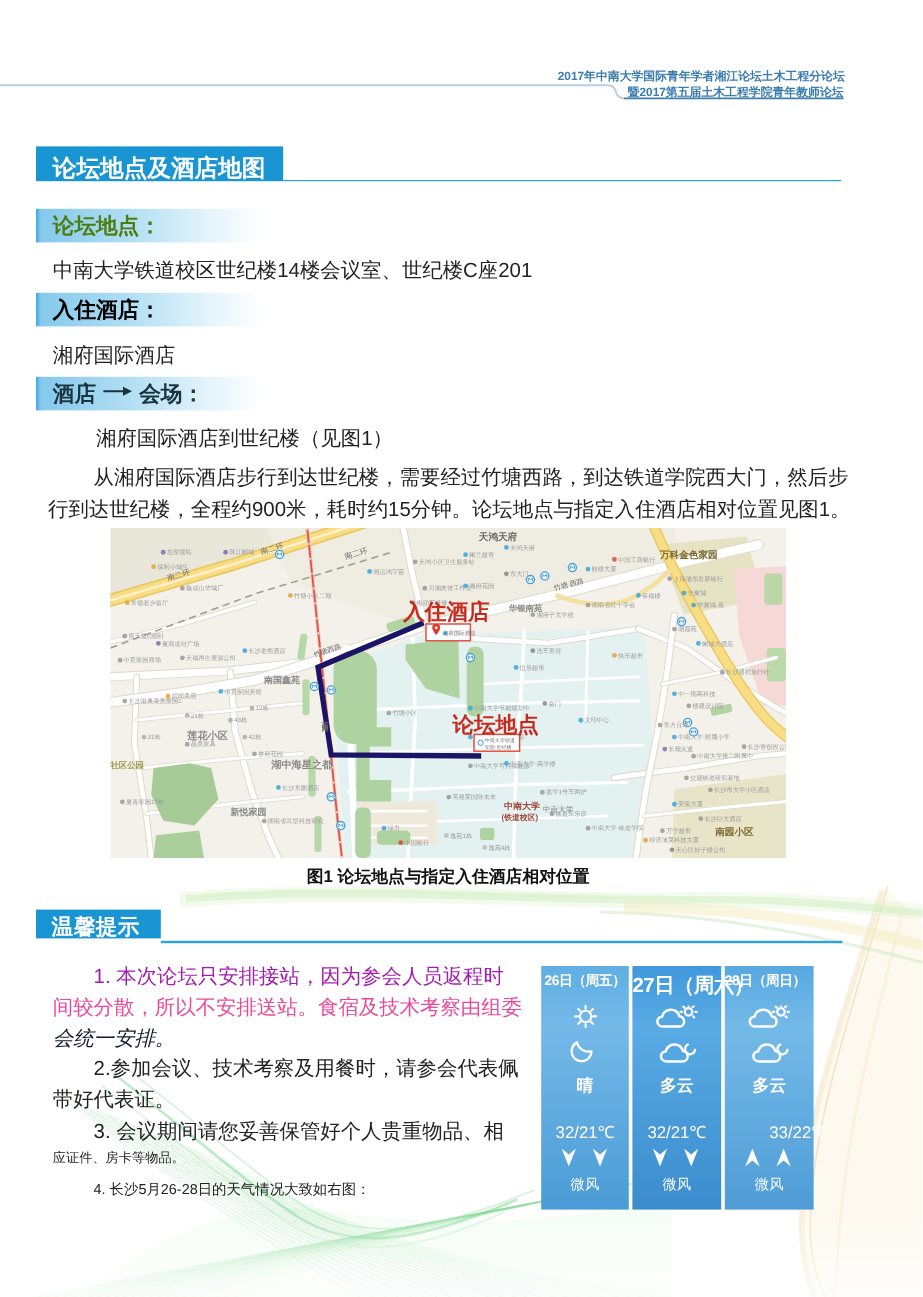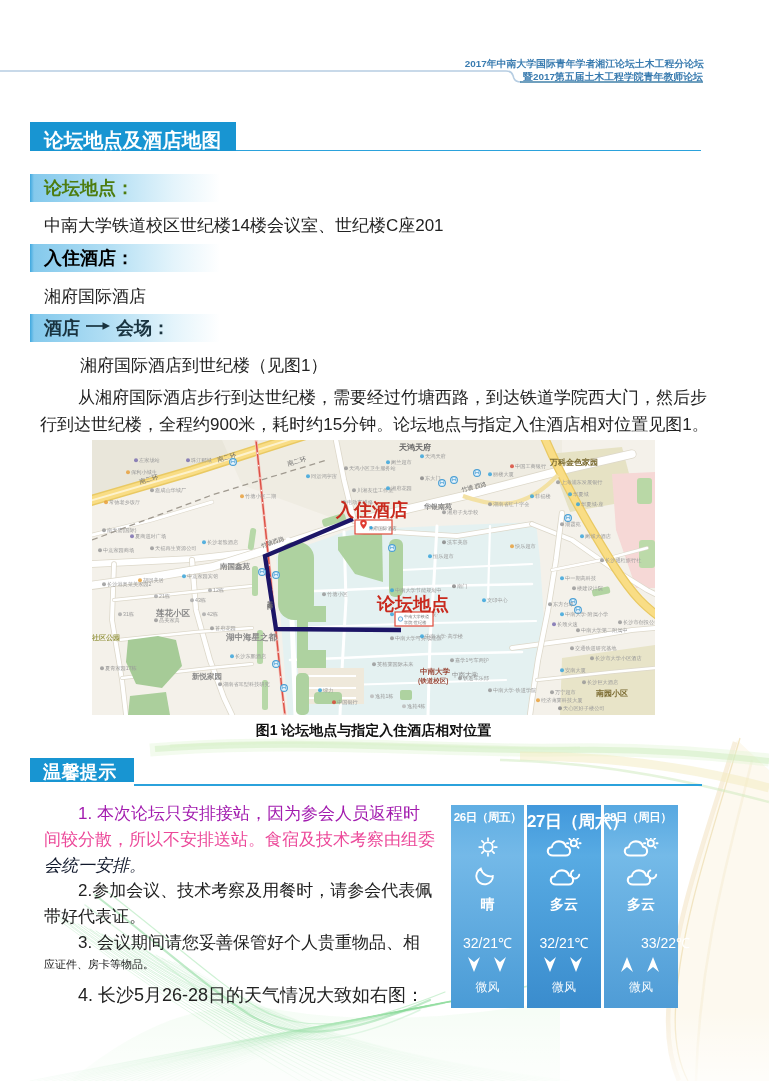--- a/index.html
+++ b/index.html
@@ -522,21 +522,21 @@
 <div class="abs cjk" style="left:44px;top:854px;font-size:17px;color:#0f172a;font-style:italic;">会统一安排。</div>
 
 <div class="abs cjk" style="left:78px;top:879px;font-size:17px;color:#222;">2.参加会议、技术考察及用餐时，请参会代表佩</div>
 
 <div class="abs cjk" style="left:44px;top:905px;font-size:17px;color:#222;">带好代表证。</div>
 
 <div class="abs cjk" style="left:78px;top:931px;font-size:17px;color:#222;">3. 会议期间请您妥善保管好个人贵重物品、相</div>
 
 <div class="abs cjk" style="left:44px;top:957px;font-size:11px;color:#222;">应证件、房卡等物品。</div>
 
-<div class="abs cjk" style="left:78px;top:983px;font-size:18px;color:#222;">4. 长沙5月26-28日的天气情况大致如右图：</div>
+<div class="abs cjk" style="left:78px;top:983px;font-size:12px;color:#222;">4. 长沙5月26-28日的天气情况大致如右图：</div>
 
 <div class="abs" style="left:451px;top:805px;width:73px;height:203px;background:linear-gradient(#60aee3 0%,#74b9e8 25%,#4a9bd6 100%);"></div>
 
 <div class="abs" style="left:527px;top:805px;width:74px;height:203px;background:linear-gradient(#4198dc 0%,#58abe3 25%,#3a8ccd 100%);"></div>
 
 <div class="abs" style="left:604px;top:805px;width:74px;height:203px;background:linear-gradient(#57a8e1 0%,#74bae8 25%,#4f9cd6 100%);"></div>
 
 <div class="abs cjk" style="left:451px;top:810px;width:73px;text-align:center;font-size:11.5px;font-weight:bold;color:#fff;white-space:nowrap;letter-spacing:-0.4px;">26日（周五）</div>
 
 <div class="abs cjk" style="left:527px;top:810px;width:74px;text-align:left;font-size:17px;font-weight:bold;color:#fff;white-space:nowrap;letter-spacing:-0.4px;">27日（周六）</div>

